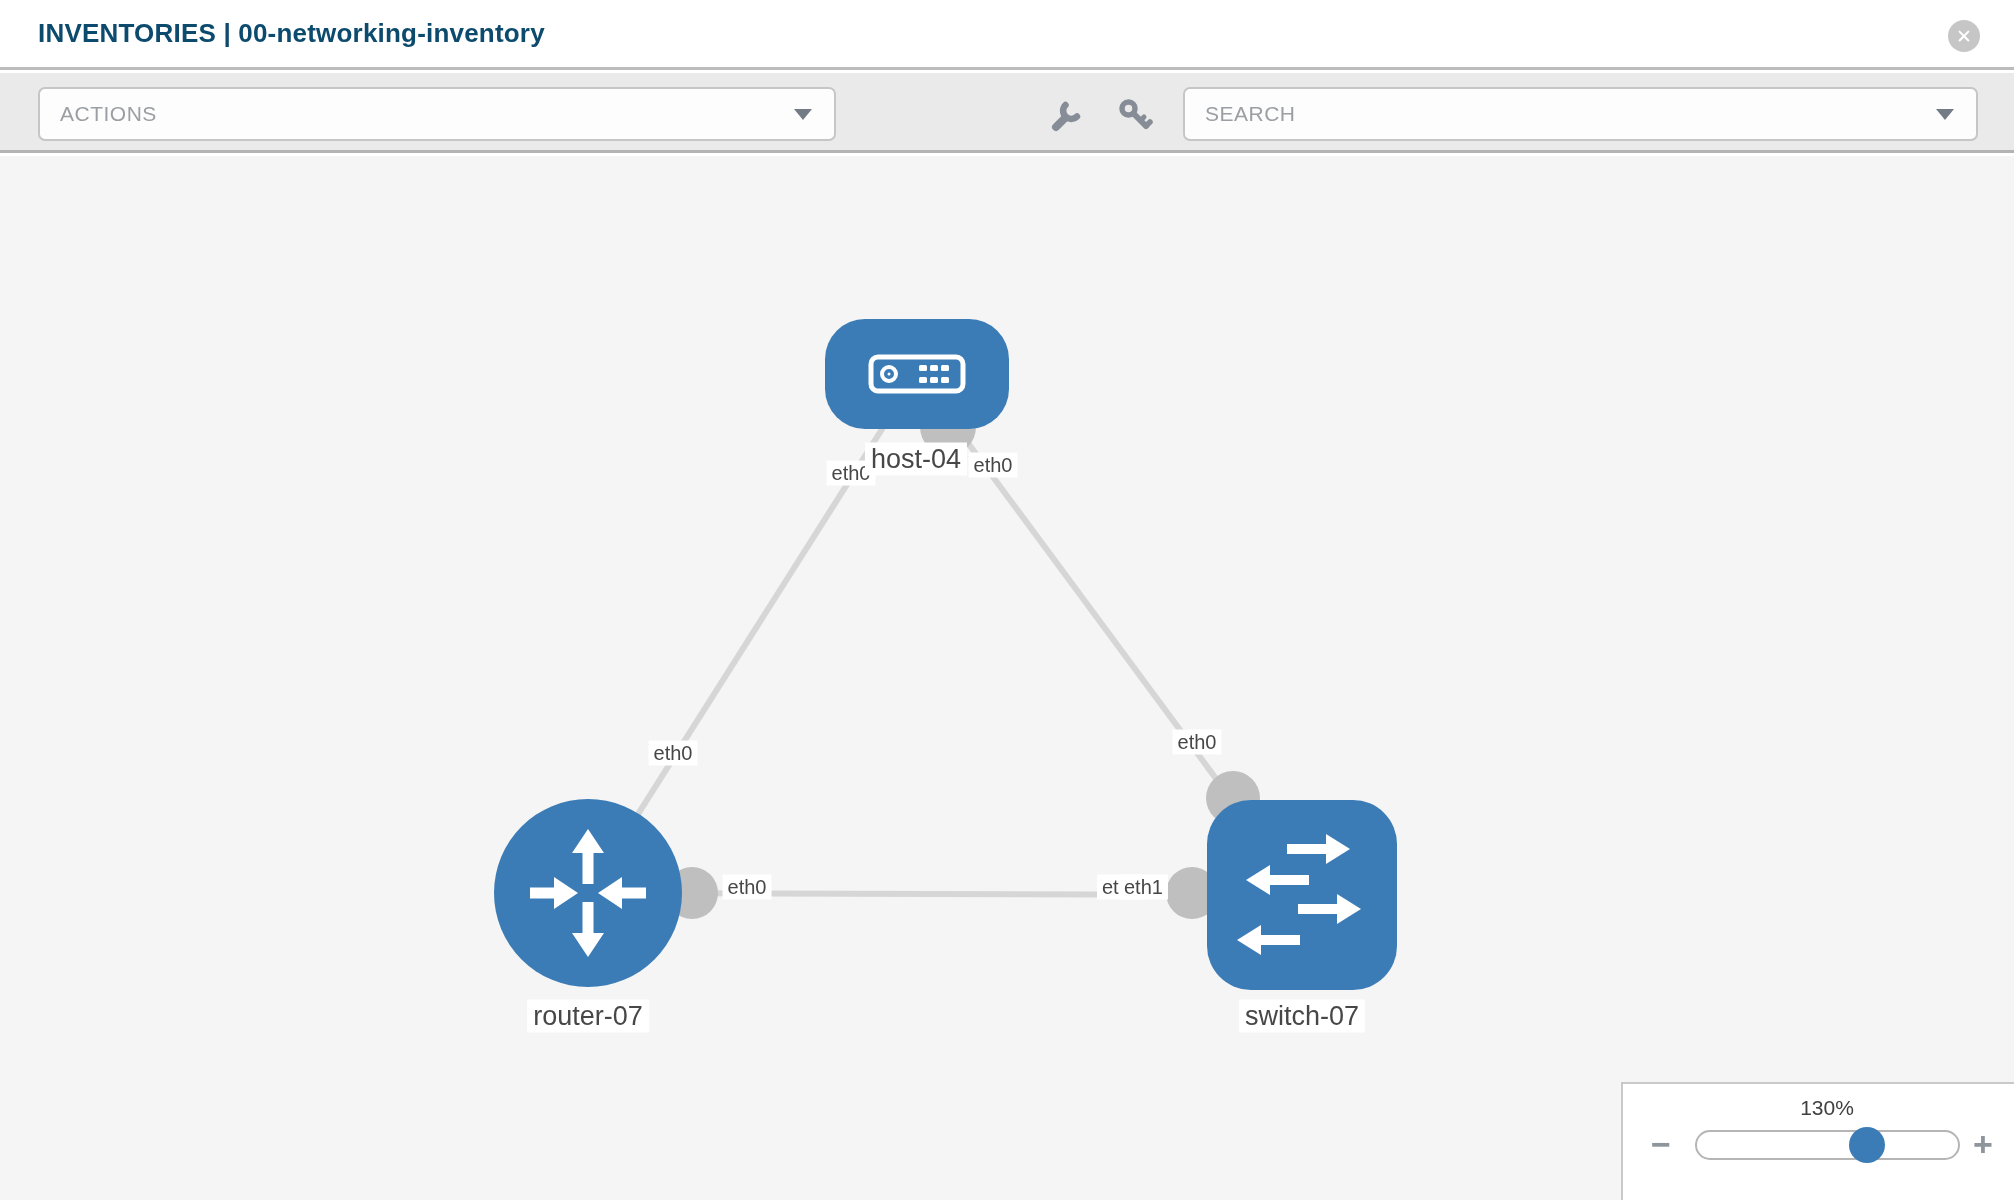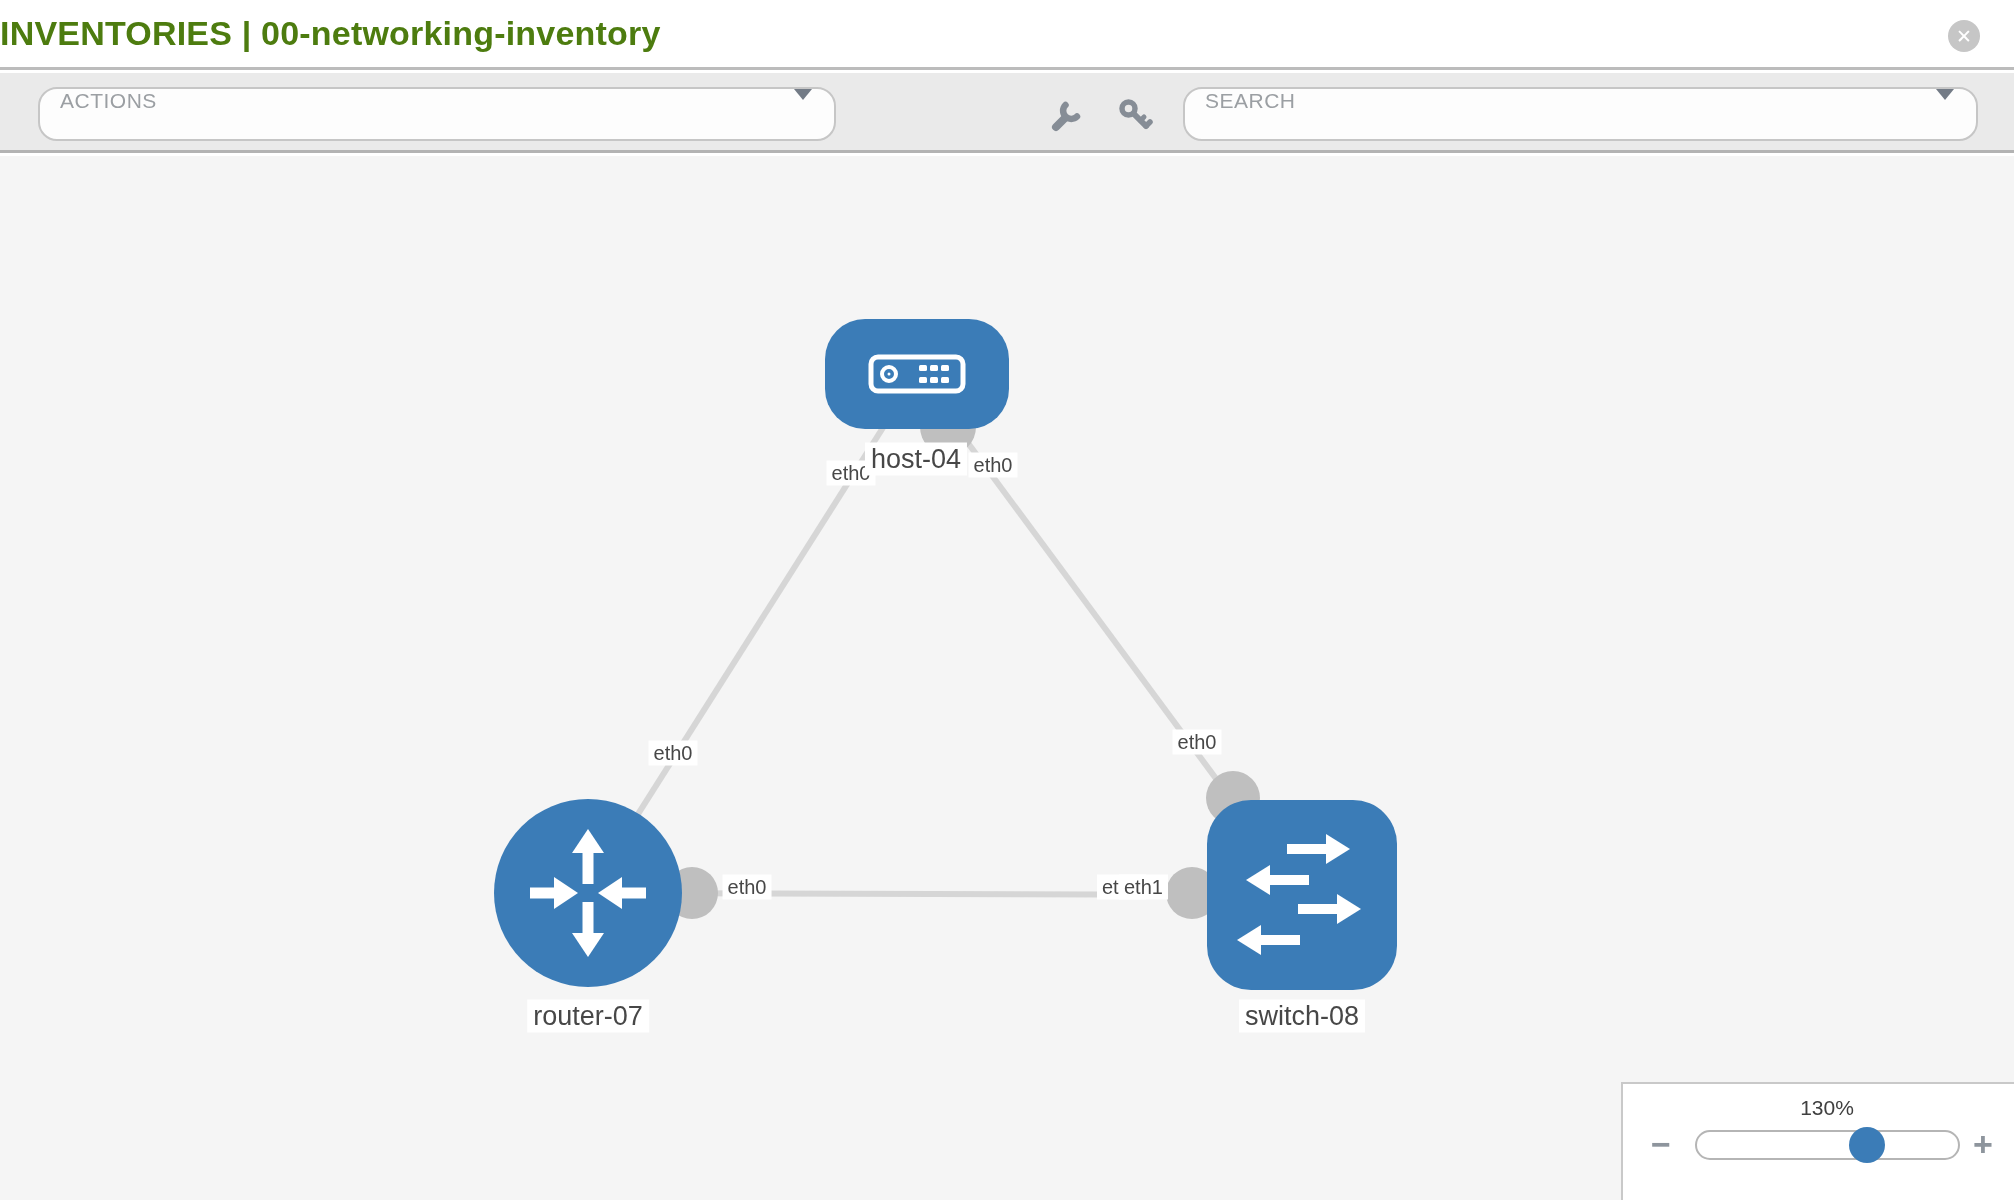--- a/index.html
+++ b/index.html
@@ -9,39 +9,39 @@
     font-family: "Liberation Sans", "DejaVu Sans", sans-serif;
     background: #ffffff;
   }
   
   .header {
     position: absolute; left: 0; top: 0; width: 2014px; height: 70px;
     background: #ffffff; border-bottom: 3px solid #bcbcbc;
     display: flex; align-items: center;
   }
   .header-title {
-    font-size: 34px; font-weight: bold; color: #4d7c0f;
+    margin-left: 38px; font-size: 26px; font-weight: bold; color: #0c4a6e;
     letter-spacing: 0.2px;
   }
   .close-btn {
     position: absolute; right: 34px; top: 20px;
     width: 32px; height: 32px; border-radius: 50%;
     background: #c6c6c6; color: #ffffff;
     display: flex; align-items: center; justify-content: center;
     font-size: 19px; font-weight: bold; cursor: pointer;
   }
   
   .toolbar {
     position: absolute; left: 0; top: 73px; width: 2014px; height: 80px;
     background: #eaeaea; border-bottom: 3px solid #b3b3b3;
   }
   .combo {
     position: absolute; top: 14px; height: 54px;
-    background: #fdfdfd; border: 2px solid #c6c6c6; border-radius: 19px;
-    display: flex; align-items: flex-start;
+    background: #fdfdfd; border: 2px solid #c6c6c6; border-radius: 7px;
+    display: flex; align-items: center;
     font-size: 21px; color: #9b9fa3; letter-spacing: 0.5px;
   }
   .combo .combo-label { margin-left: 20px; flex: 1; }
   .combo .caret {
     width: 0; height: 0; margin-right: 22px;
     border-left: 9px solid transparent; border-right: 9px solid transparent;
     border-top: 11px solid #737b86;
   }
   .combo-actions { left: 38px;  width: 798px; }
   .combo-search  { left: 1183px; width: 795px; }
@@ -200,21 +200,21 @@
   <div class="if-label" style="left:851px;  top:317px;">eth0</div>
   <div class="if-label" style="left:993px;  top:309px;">eth0</div>
   <div class="if-label" style="left:673px;  top:597px;">eth0</div>
   <div class="if-label" style="left:747px;  top:731px;">eth0</div>
   <div class="if-label" style="left:1197px; top:586px;">eth0</div>
   <div class="if-label abs" style="left:1097px; top:731px;">eth0</div>
   <div class="if-label abs" style="left:1119px; top:731px;text-align:center;">eth1</div>
 
   <div class="node-label" style="left:916px;  top:303px;">host-04</div>
   <div class="node-label" style="left:588px;  top:860px;">router-07</div>
-  <div class="node-label" style="left:1302px; top:860px;">switch-08</div>
+  <div class="node-label" style="left:1302px; top:860px;">switch-07</div>
 </div>
 
 <div class="zoom-panel">
   <div class="zoom-level">130%</div>
   <div class="zoom-minus">−</div>
   <div class="zoom-track">
     <div class="zoom-thumb"></div>
   </div>
   <div class="zoom-plus">+</div>
 </div>

